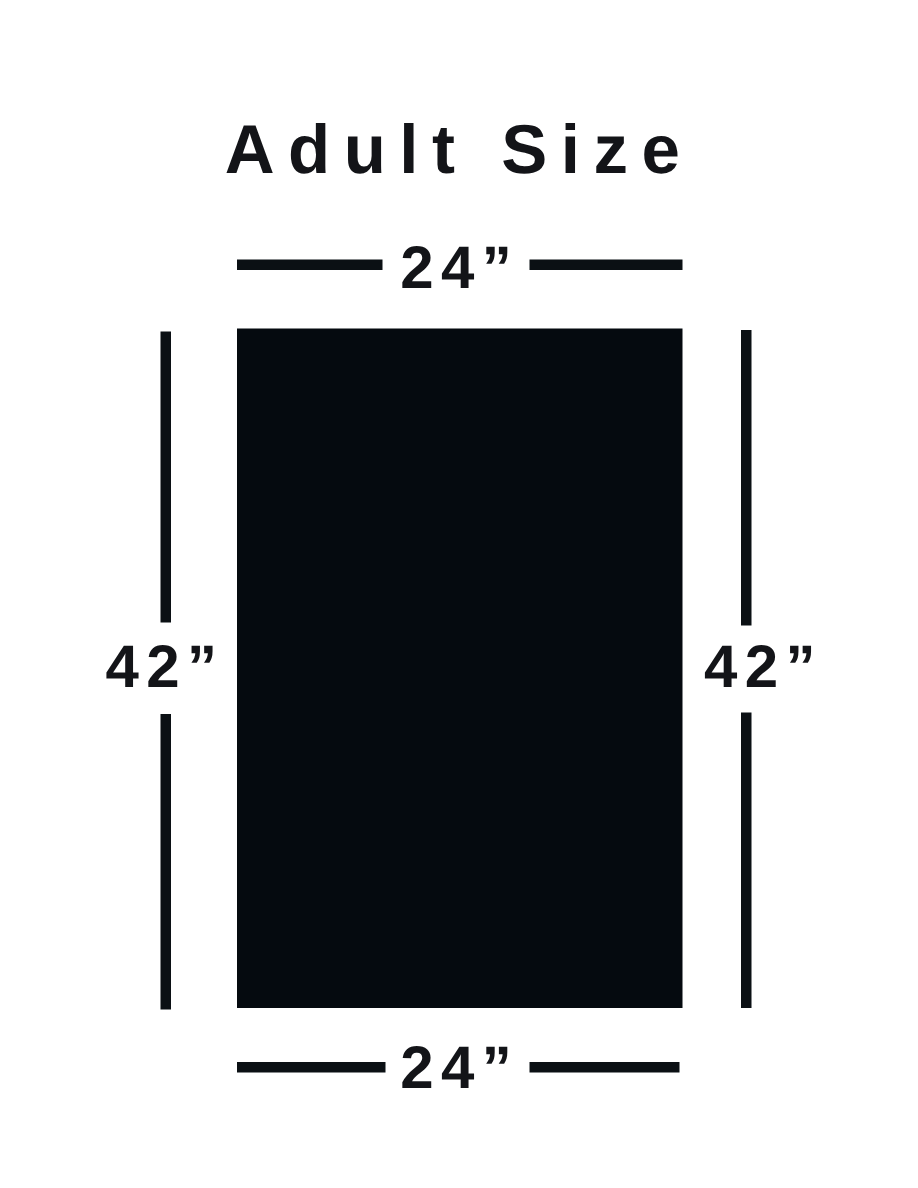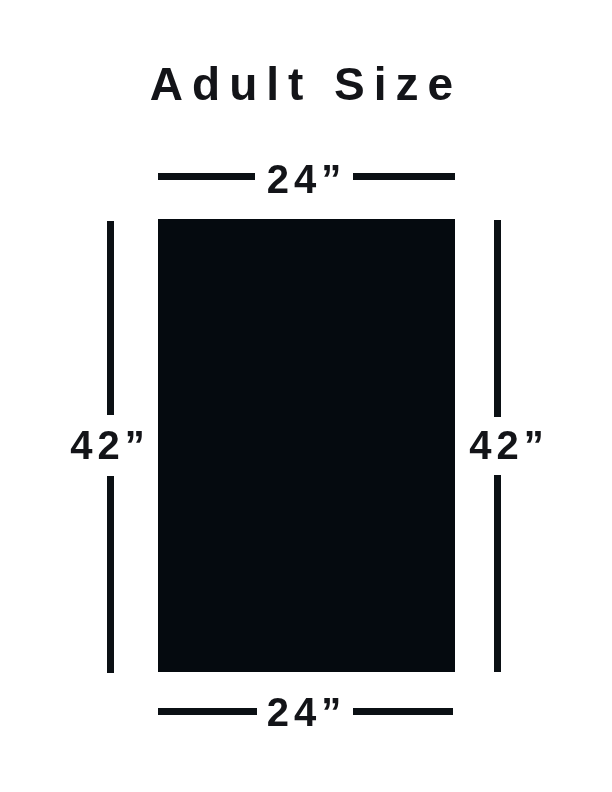--- a/index.html
+++ b/index.html
@@ -15,21 +15,21 @@
     width:612px;
     height:792px;
     margin:0 auto;
     background:var(--background);
     overflow:hidden;
     font-family:"Liberation Sans","DejaVu Sans",sans-serif;
     color:var(--text);
   }
   .title{
     position:absolute;
-    left:0; right:0; top:61px;
+    left:0; right:0; top:76px;
     text-align:center;
     font-size:46px;
     font-weight:600;
     letter-spacing:9px;
     line-height:1;
     color:var(--text);
     white-space:nowrap;
   }
   .dim-label{
     position:absolute;

